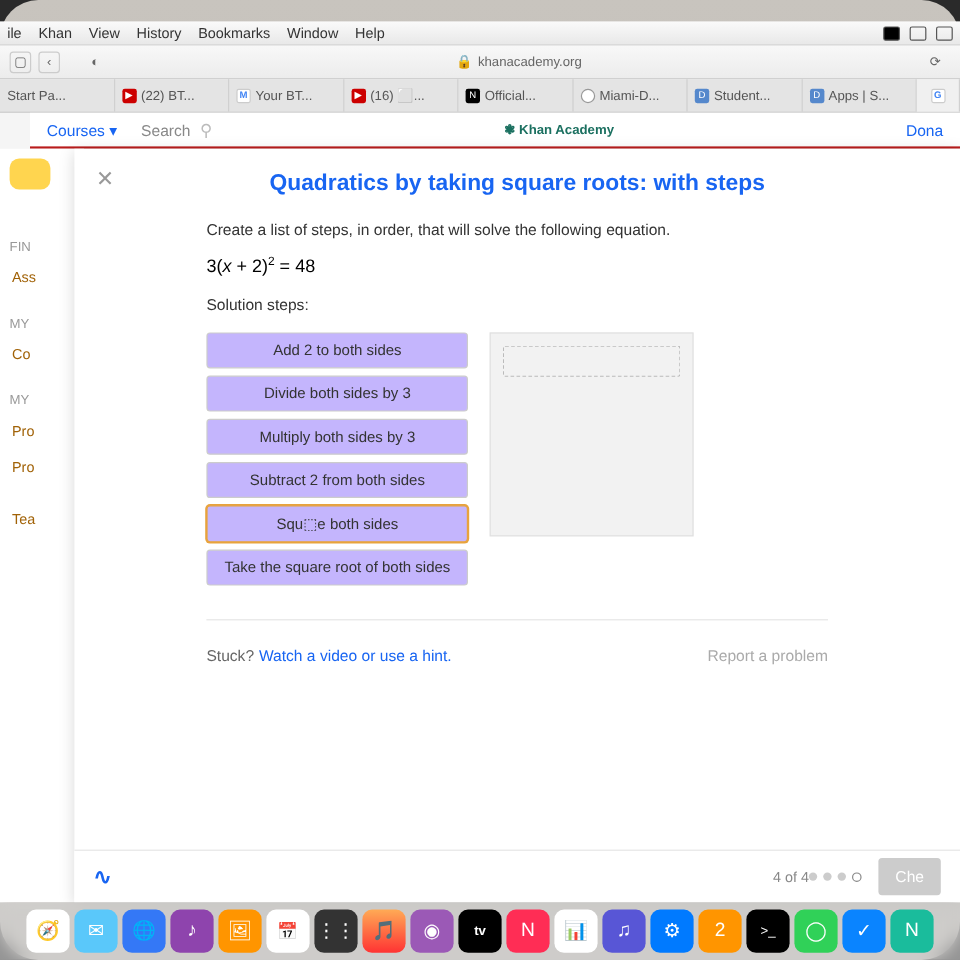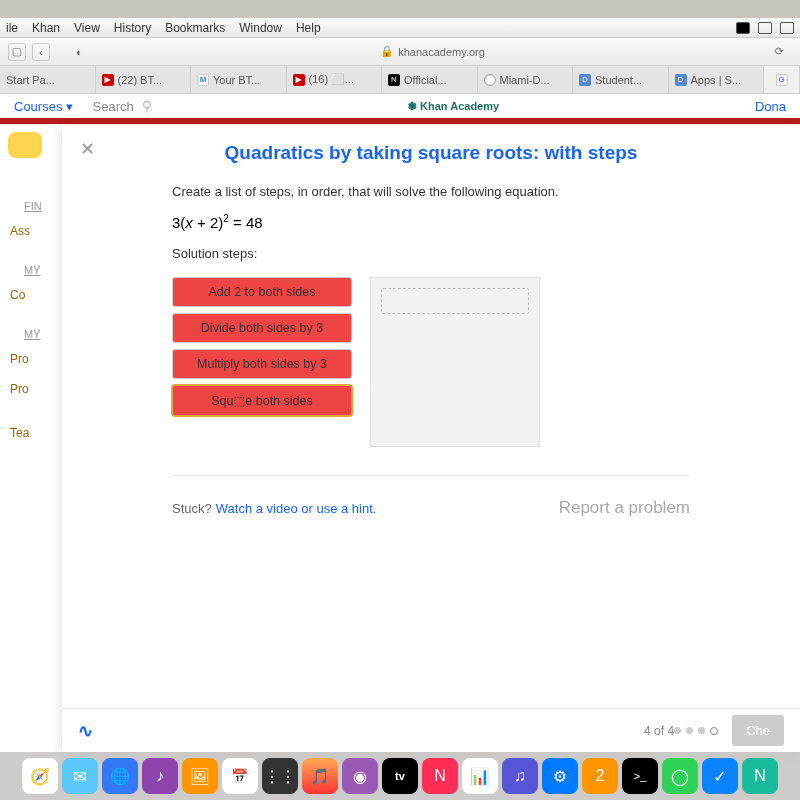--- a/index.html
+++ b/index.html
@@ -1,18 +1,18 @@
 <!DOCTYPE html>
 <html><head>
   <meta charset="utf-8">
   <style>
     * { margin: 0; padding: 0; box-sizing: border-box; font-family: -apple-system, BlinkMacSystemFont, "Segoe UI", Helvetica, Arial, sans-serif; }
     body { width: 800px; height: 800px; background: #2a2a2a; overflow: hidden; position: relative; }
     
-    .bezel { position: absolute; top: 0; left: 0; right: 0; bottom: 0; background: linear-gradient(180deg, #c8c4be 0%, #b8b4ae 100%); }
+    .bezel { position: absolute; top: 0; left: 0; right: 0; bottom: 0; background: linear-gradient(180deg, #c8c4be 0%, #b8b4ae 100%); border-radius: 32px; }
     .screen { position: absolute; top: 18px; left: 0; right: 0; bottom: 48px; background: #f5f5f5; }
     
     .menubar { height: 20px; background: linear-gradient(180deg, #fafafa, #e8e8e8); display: flex; align-items: center; padding: 0 6px; font-size: 12px; color: #333; border-bottom: 1px solid #ccc; }
     .menubar .menu-item { margin-right: 14px; cursor: default; }
     .menubar .right { margin-left: auto; display: flex; gap: 8px; }
     .mini-icon { width: 14px; height: 12px; border: 1px solid #555; border-radius: 2px; display: inline-block; }
     
     .toolbar { height: 28px; background: linear-gradient(180deg, #f8f8f8, #ececec); display: flex; align-items: center; padding: 0 8px; border-bottom: 1px solid #d0d0d0; font-size: 11px; color: #666; }
     .toolbar .tb-btn { width: 18px; height: 18px; border: 1px solid #ccc; border-radius: 3px; margin-right: 6px; display: flex; align-items: center; justify-content: center; }
     .toolbar .shield { margin-left: 20px; margin-right: 8px; }
@@ -23,55 +23,55 @@
     .tab { flex: 1; display: flex; align-items: center; justify-content: flex-start; padding: 0 6px; border-right: 1px solid #d0d0d0; gap: 4px; color: #555; min-width: 0; overflow: hidden; white-space: nowrap; }
     .tab.extra { flex: 0 0 36px; background: #f0f0f0; justify-content: center; }
     .fav { width: 12px; height: 12px; border-radius: 2px; flex-shrink: 0; display: inline-flex; align-items: center; justify-content: center; font-size: 8px; color: white; }
     .fav.red { background: #cc0000; }
     .fav.gm { background: #fff; border: 1px solid #ccc; color: #4285f4; font-weight: bold; }
     .fav.blk { background: #000; }
     .fav.cir { background: #fff; border: 1px solid #999; border-radius: 50%; }
     .fav.d { background: #5588cc; }
     .fav.g { background: #fff; border: 1px solid #ccc; }
     
-    .khan-header { height: 30px; background: #fff; display: flex; align-items: center; padding: 4px 14px; font-size: 13px; border-bottom: 6px solid #b91c1c; }
+    .khan-header { height: 30px; background: #fff; display: flex; align-items: center; padding: 4px 14px; font-size: 13px; border-bottom: 2px solid #b91c1c; margin-left: 25px; }
     .khan-header .courses { color: #1865f2; margin-right: 20px; }
     .khan-header .search-txt { color: #888; margin-right: 8px; }
     .khan-header .search-ico { color: #bbb; font-size: 14px; }
     .khan-header .logo { flex: 1; text-align: center; color: #1b7060; font-weight: 600; font-size: 11px; }
     .khan-header .donate { color: #1865f2; }
     
     .content { position: relative; height: calc(100% - 106px); background: #f7f7f7; }
     .sidebar-bg { position: absolute; left: 0; top: 0; width: 70px; height: 100%; background: #fff; }
-    .side-label { font-size: 11px; color: #999; padding: 4px 24px; text-decoration: underline; }
+    .side-label { font-size: 11px; color: #999; padding: 4px 8px; }
     .side-item { font-size: 12px; color: #a16207; padding: 8px 10px; }
     .yellow-blob { width: 34px; height: 26px; background: #ffd54f; border-radius: 8px; margin: 8px; }
     
     .modal { position: absolute; left: 62px; top: 0; right: 0; bottom: 0; background: #fff; box-shadow: 0 2px 12px rgba(0,0,0,0.15); }
     .modal-close { position: absolute; top: 14px; left: 18px; font-size: 18px; color: #999; cursor: pointer; }
     .modal-title { text-align: center; padding: 18px 40px 12px; font-size: 19px; font-weight: 600; color: #1865f2; }
     .modal-body { padding: 8px 110px 8px 110px; }
     .instruction { font-size: 13px; color: #333; margin-bottom: 14px; }
     .equation { font-size: 15px; font-family: Georgia, serif; margin-bottom: 14px; }
     .equation .var { font-style: italic; }
     .equation .sup { font-size: 10px; vertical-align: super; }
     .steps-label { font-size: 13px; color: #333; margin-bottom: 16px; }
     
     .drag-area { display: flex; gap: 18px; align-items: flex-start; }
     .options { display: flex; flex-direction: column; gap: 6px; }
-    .opt { border: 1px solid #ccc; border-radius: 3px; padding: 7px 14px; font-size: 12.5px; color: #333; text-align: center; background: #ef4444; cursor: move; min-width: 180px; }
+    .opt { border: 1px solid #ccc; border-radius: 3px; padding: 7px 14px; font-size: 12.5px; color: #333; text-align: center; background: #c4b5fd; cursor: move; min-width: 180px; }
     .opt.hover { border-color: #e8a33d; box-shadow: 0 0 0 1px #e8a33d; }
     .drop-zone { width: 170px; height: 170px; background: #f2f2f2; border: 1px solid #e0e0e0; padding: 10px; }
     .drop-slot { border: 1px dashed #bbb; height: 26px; border-radius: 2px; }
     
     .divider { border: none; border-top: 1px solid #e5e5e5; margin: 28px 0 14px; }
     .stuck-row { display: flex; align-items: center; padding: 0 110px 16px; font-size: 13px; }
     .stuck-row .stuck { color: #666; margin-right: 4px; }
     .stuck-row .hint { color: #1865f2; }
-    .stuck-row .report { margin-left: auto; color: #aaa; font-size: 17px; }
+    .stuck-row .report { margin-left: auto; color: #aaa; font-size: 13px; }
     
     .modal-footer { position: absolute; bottom: 0; left: 0; right: 0; height: 44px; border-top: 1px solid #e5e5e5; display: flex; align-items: center; padding: 0 16px; background: #fff; }
     .zig { color: #1865f2; font-size: 18px; font-weight: bold; }
     .pager { margin-left: auto; font-size: 12px; color: #888; display: flex; align-items: center; }
     .dots { display: flex; gap: 5px; }
     .dot { width: 7px; height: 7px; border-radius: 50%; background: #ccc; }
     .dot.cur { background: transparent; border: 1px solid #888; width: 8px; height: 8px; }
     .check-btn { margin-left: 14px; background: #ccc; color: #fff; padding: 8px 14px; border-radius: 3px; font-size: 13px; border: none; }
     
     .dock { position: absolute; bottom: 0; left: 0; right: 0; height: 48px; background: rgba(220,220,220,0.6); backdrop-filter: blur(6px); display: flex; align-items: center; justify-content: center; gap: 4px; padding: 0 8px; }
@@ -177,21 +177,23 @@
           <div class="instruction">Create a list of steps, in order, that will solve the following equation.</div>
           <div class="equation">
             <span>3(</span><span class="var">x</span><span> + 2)</span><span class="sup">2</span><span> = 48</span>
           </div>
           <div class="steps-label">Solution steps:</div>
           <div class="drag-area">
             <div class="options">
               <div class="opt">Add 2 to both sides</div>
               <div class="opt">Divide both sides by 3</div>
               <div class="opt">Multiply both sides by 3</div>
+              <div class="opt">Subtract 2 from both sides</div>
               <div class="opt hover">Squ⬚e both sides</div>
+              <div class="opt">Take the square root of both sides</div>
             </div>
             <div class="drop-zone">
               <div class="drop-slot"></div>
             </div>
           </div>
           <hr class="divider">
         </div>
         <div class="stuck-row">
           <span class="stuck">Stuck?</span>
           <span class="hint">Watch a video or use a hint.</span>

